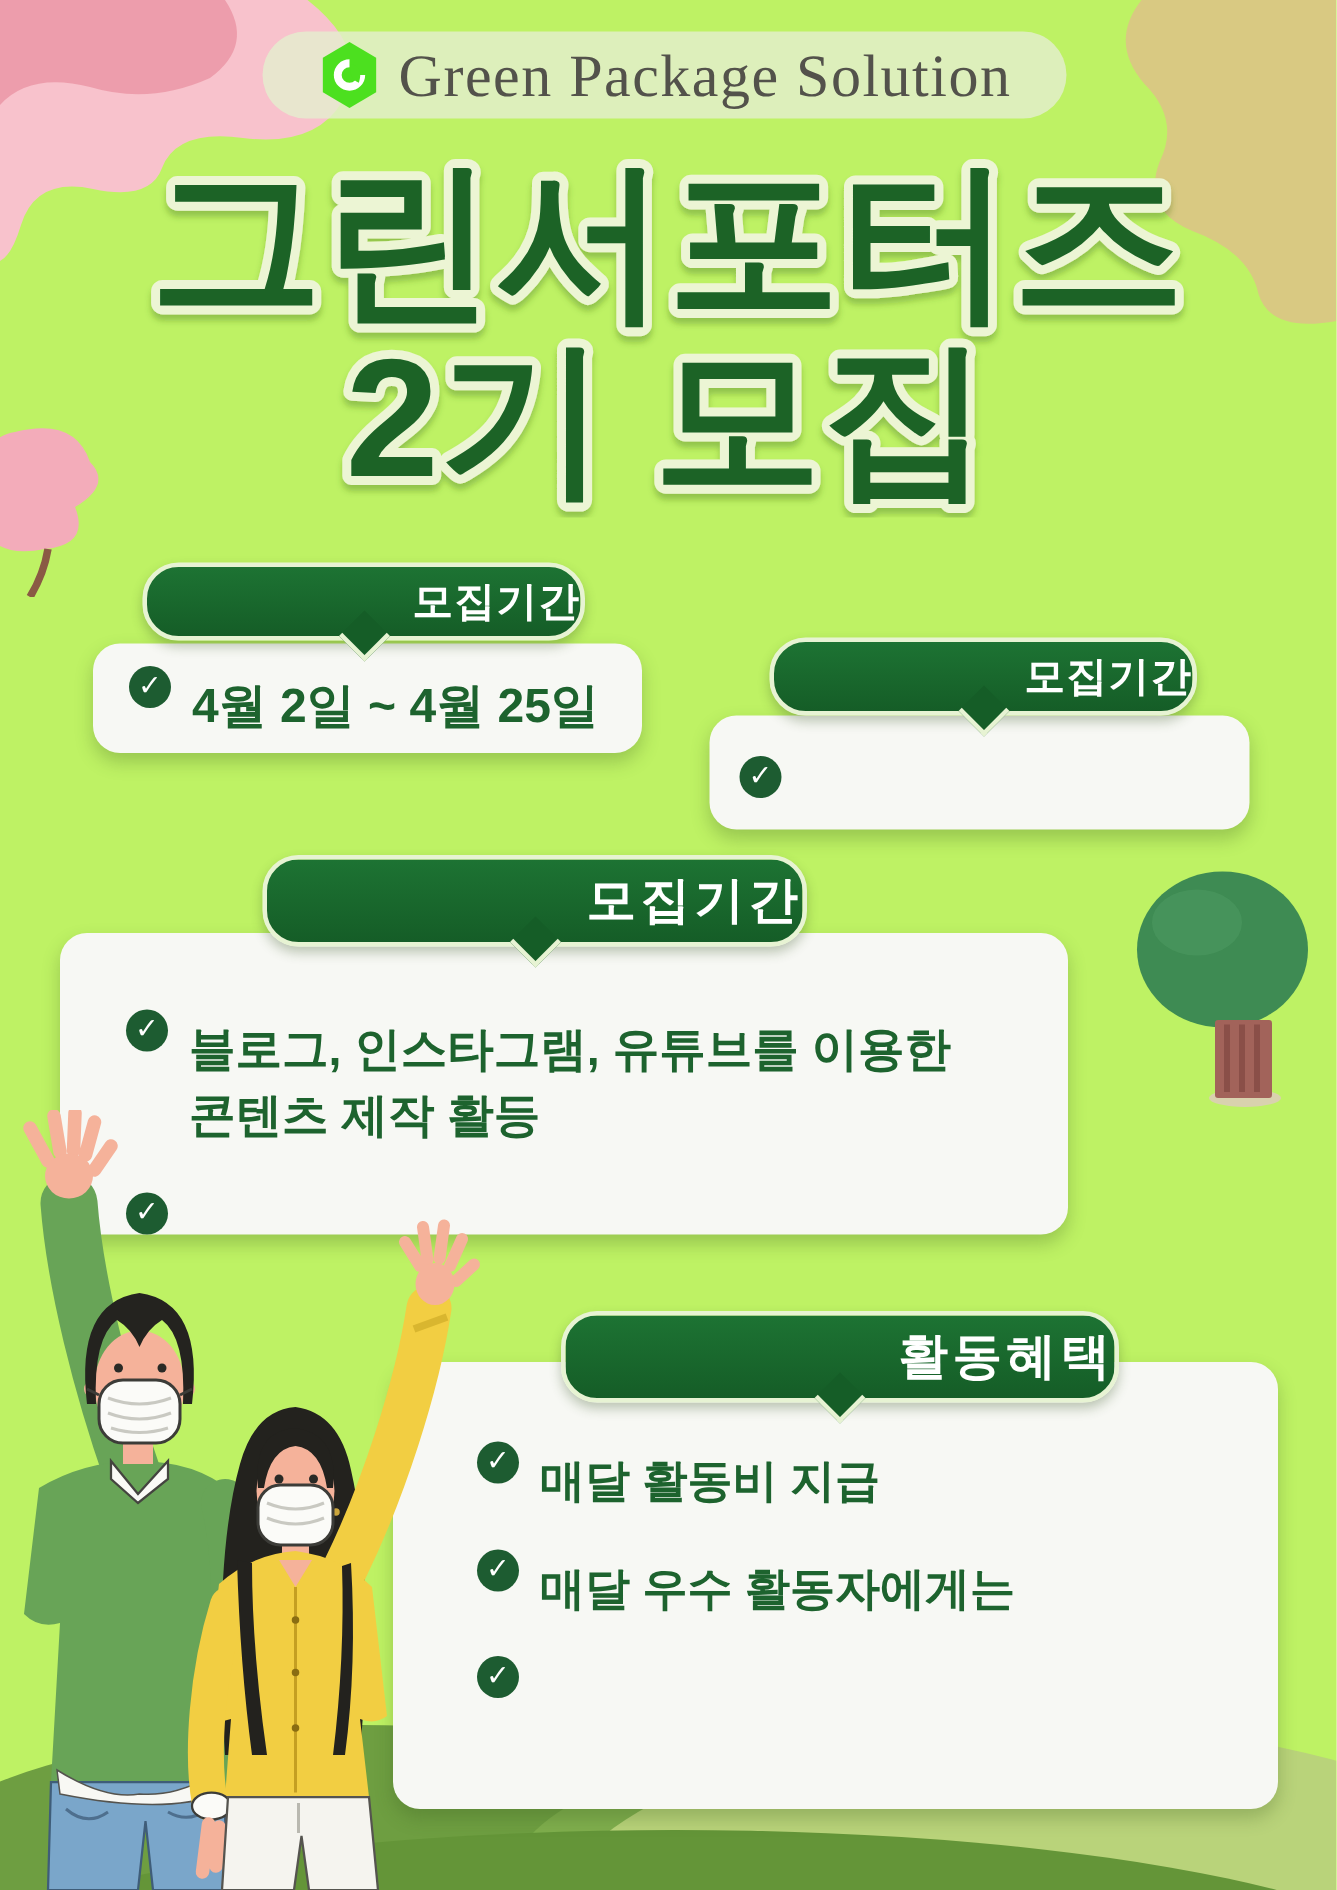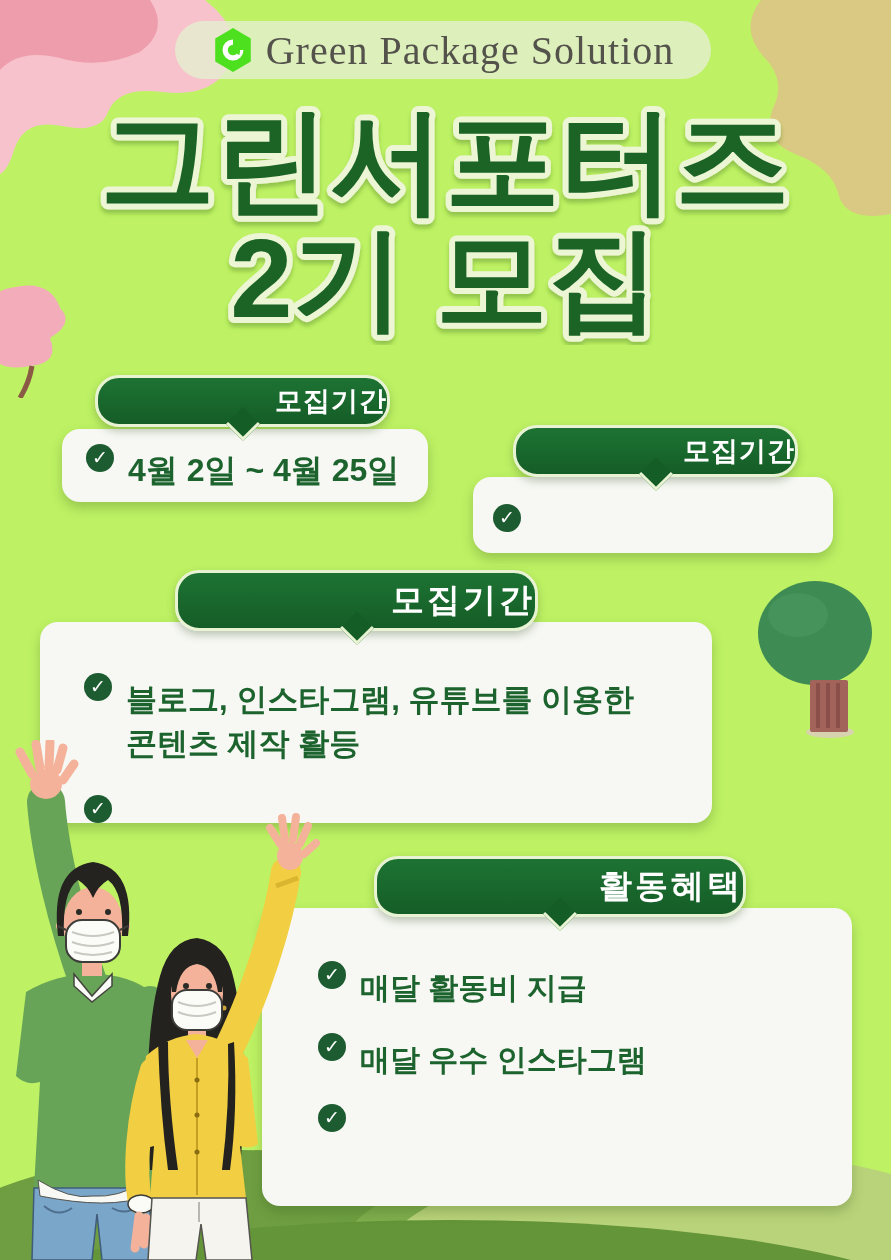--- a/index.html
+++ b/index.html
@@ -71,21 +71,21 @@
   .card-3 .item + .item { margin-top:24px; }
   .card-3 .ln { line-height:1.42; }
   .card-4 { left:262px; top:908px; width:590px; height:298px;
             padding:48px 16px 20px 56px; font-size:30px; }
   .card-4 .item + .item { margin-top:18px; }
   .card-4 .ln { line-height:1.45;text-align:right; }
 
   .badge-1 { left:95px;  top:375px; width:295px; height:52px; }
   .badge-2 { left:513px; top:425px; width:285px; height:52px; }
   .badge-3 { left:175px; top:570px; width:363px; height:61px; }
-  .badge-4 { left:374px; top:856px; width:372px; height:61px; }
+  .badge-4 { left:374px; top:874px; width:372px; height:61px; }
 
   .people-svg { position:absolute; left:0; top:740px; z-index:7; pointer-events:none; }
   .tree-right-svg { position:absolute; left:740px; top:570px; z-index:1; }
 </style>
 </head>
 <body>
 
 <div class="poster">
 
   <div class="bg-layer">
@@ -184,21 +184,21 @@
   <div class="card card-4">
     <div class="item">
       <span class="check">✓</span>
       <span class="lines">
         <span class="ln">매달 활동비 지급</span>
       </span>
     </div>
     <div class="item">
       <span class="check">✓</span>
       <span class="lines">
-        <span class="ln">매달 우수 인스타그램</span>
+        <span class="ln">매달 우수 활동자에게는</span>
       </span>
     </div>
     <div class="item">
       <span class="check">✓</span>
     </div>
   </div>
   <div class="badge badge-lg badge-4">
     <span class="tail"></span>
     <span class="badge-label">활동혜택</span>
   </div>

